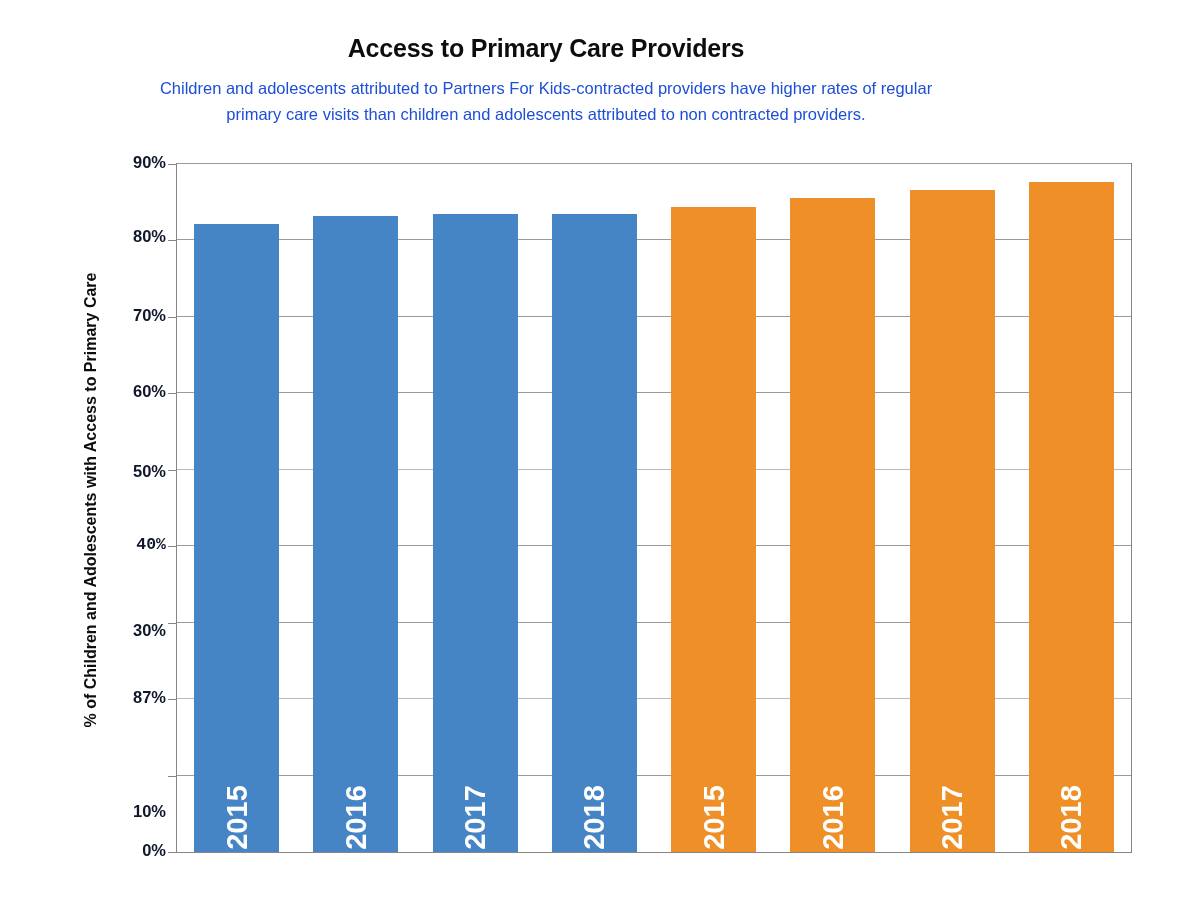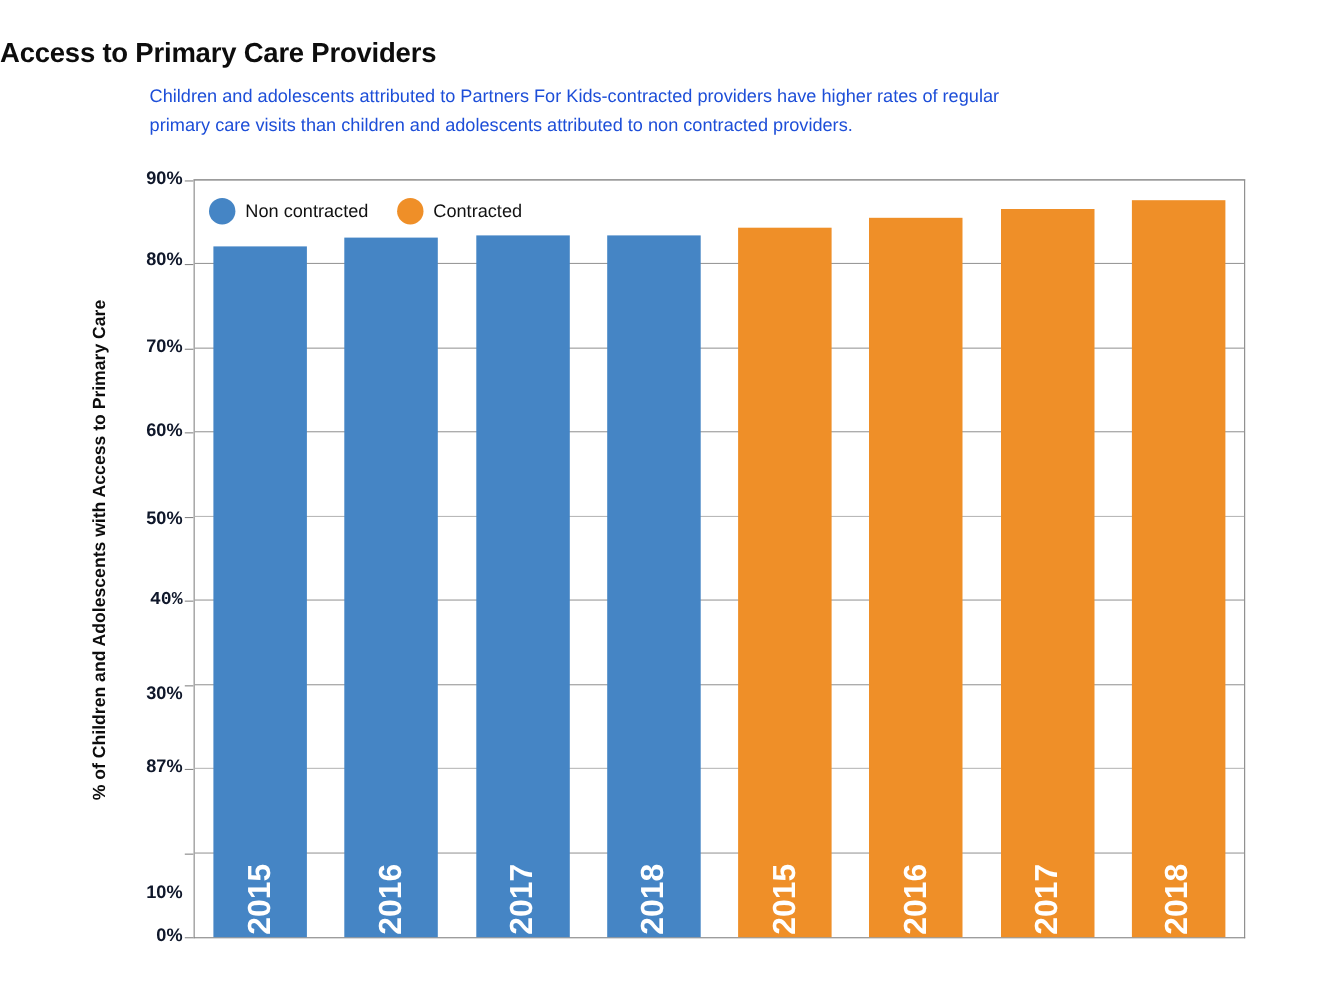--- a/index.html
+++ b/index.html
@@ -16,20 +16,21 @@
     position: relative;
   }
 
   
   #header {
     position: absolute;
     left: 0;
     top: 0;
     width: 1092px;
     height: 150px;
+    text-align: center;
   }
   #chart-title {
     margin: 0;
     padding-top: 34px;
     font-size: 25px;
     font-weight: bold;
     letter-spacing: -0.2px;
     color: #0d0d0d;
   }
   #chart-subtitle {
@@ -227,24 +228,14 @@
         <span class="bar-label">2016</span>
       </div>
       <div class="bar" style="left: 732.625px; width: 85px; height: 662.009px; background: rgb(239, 143, 40);">
         <span class="bar-label">2017</span>
       </div>
       <div class="bar" style="left: 851.875px; width: 85px; height: 669.653px; background: rgb(239, 143, 40);">
         <span class="bar-label">2018</span>
       </div>
     </div>
 
-  <div id="legend">
-      <div class="legend-item">
-        <span class="legend-swatch" style="background: rgb(69, 133, 197);"></span>
-        <span class="legend-text">Non contracted</span>
-      </div>
-      <div class="legend-item">
-        <span class="legend-swatch" style="background: rgb(239, 143, 40);"></span>
-        <span class="legend-text">Contracted</span>
-      </div>
-    </div>
 
 </div>
 
 </body></html>

